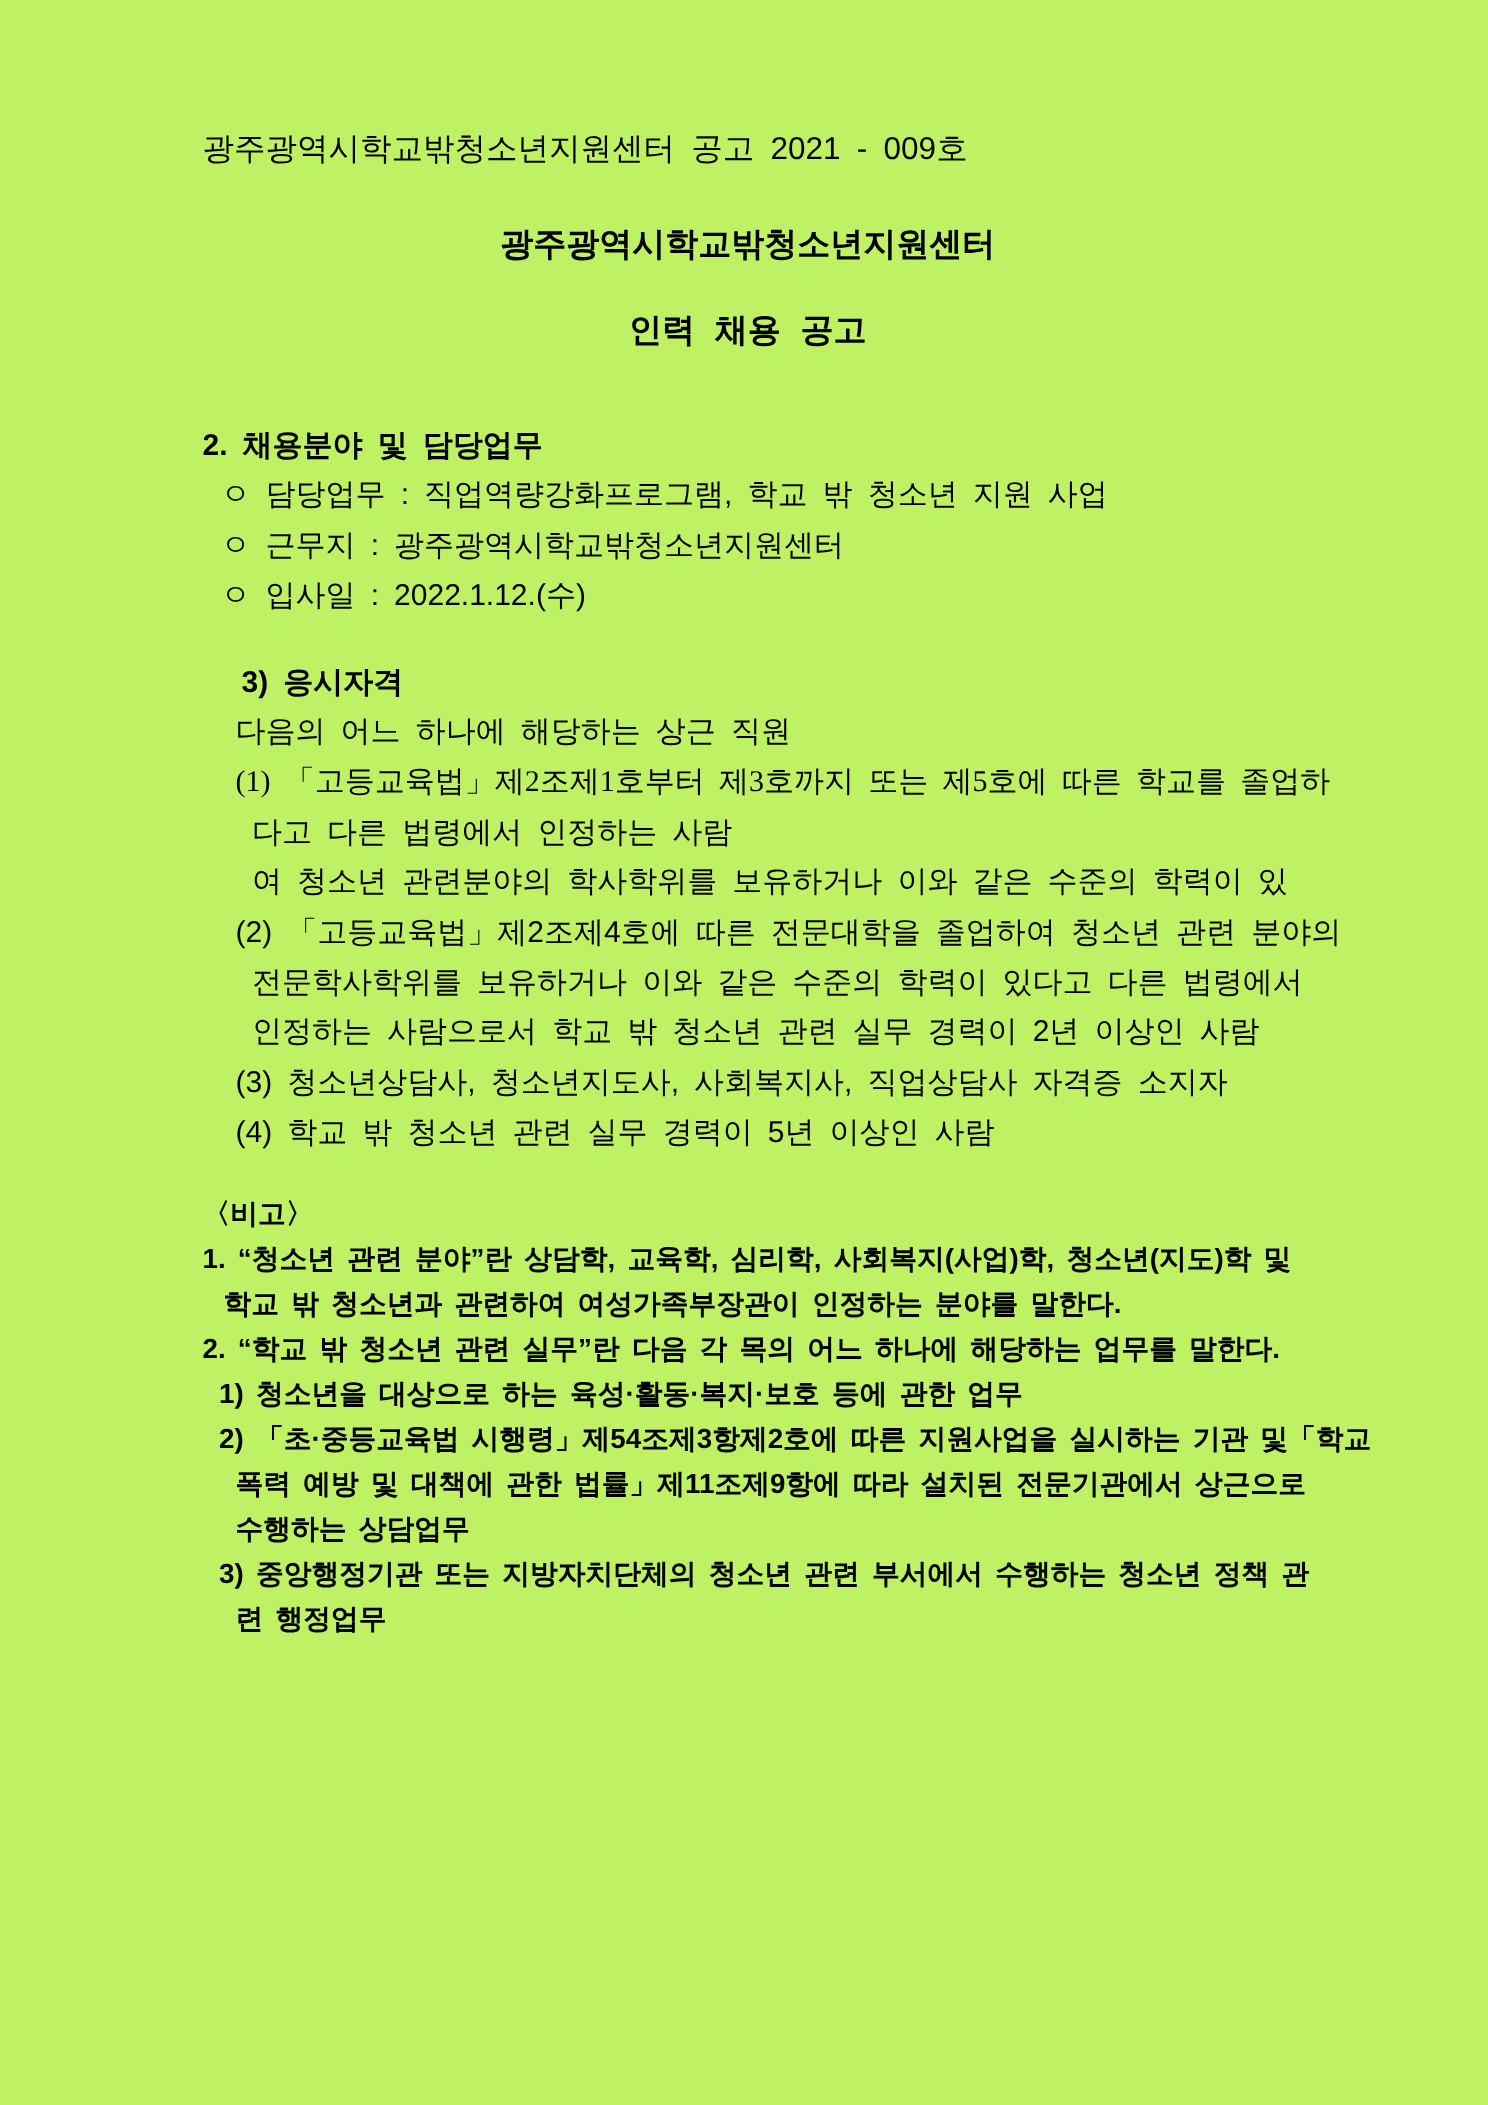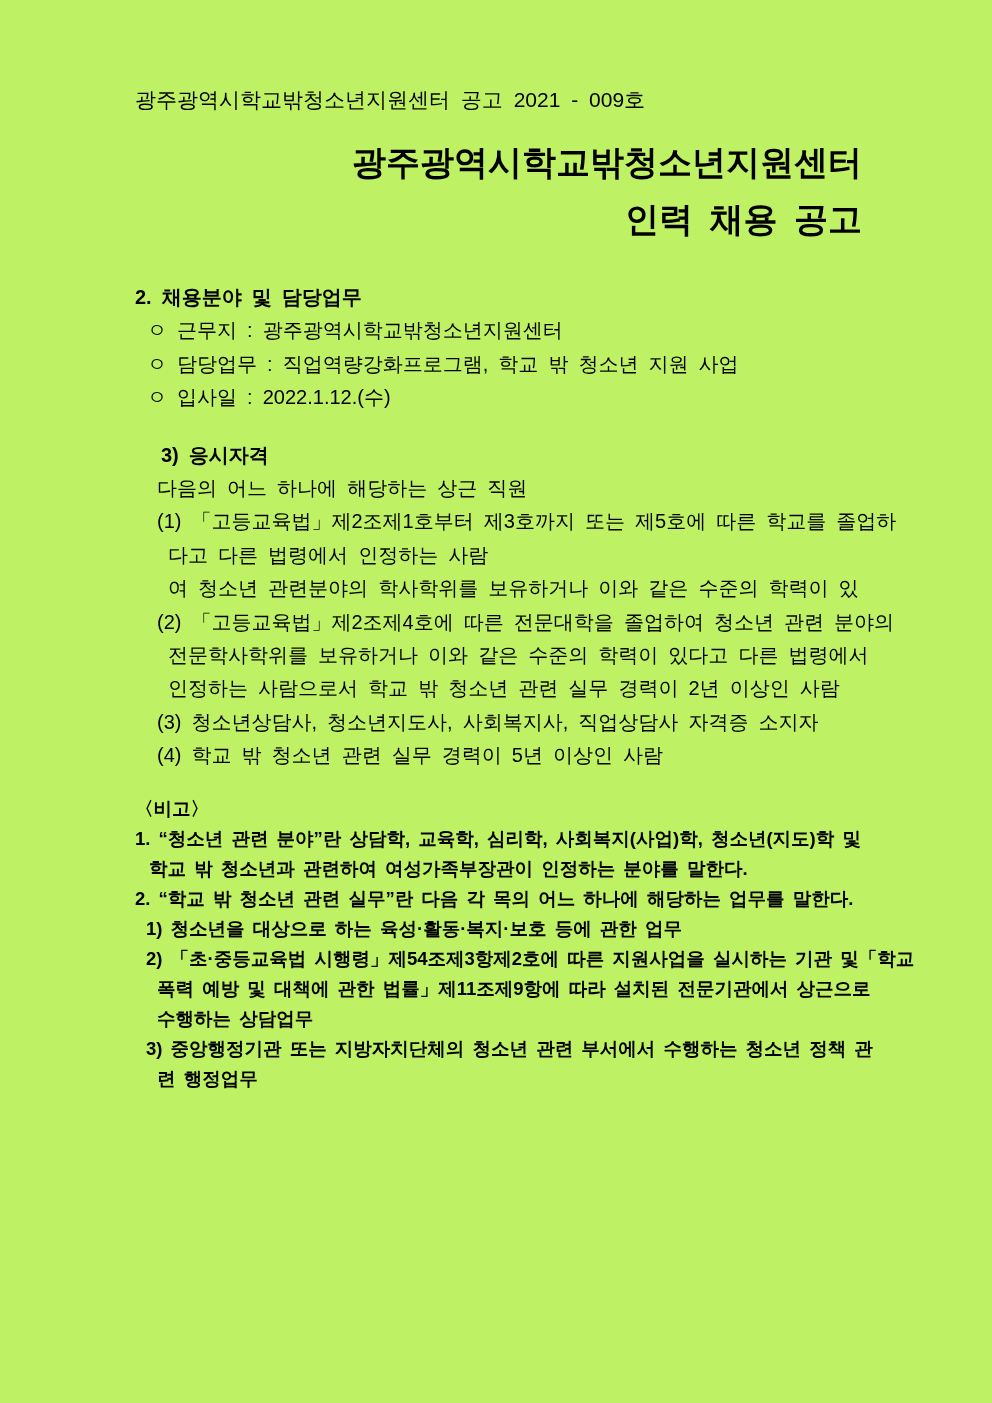--- a/index.html
+++ b/index.html
@@ -23,24 +23,24 @@
     line-height: 28px;
     word-spacing: 5px;
     margin-bottom: 20px;
     white-space: nowrap;
   }
   .titles {
     margin-bottom: 32px;
   }
   .title {
     margin: 0;
-    font-size: 34px;
+    font-size: 22px;
     line-height: 57px;
     font-weight: bold;
-    text-align: right;
+    text-align: center;
     word-spacing: 7px;
     white-space: nowrap;
   }
   .block .line {
     white-space: nowrap;
   }
   .block.body .line {
     font-size: 20px;
     line-height: 33.4px;
     word-spacing: 4.5px;
@@ -64,36 +64,36 @@
   <div class="titles">
     <h1 class="title">광주광역시학교밖청소년지원센터</h1>
     <h1 class="title">인력 채용 공고</h1>
   </div>
 
   <div id="doc-body">
       <div class="block body gap-blank">
         <div class="line" style="padding-left: 0px;"><span class="b">2. 채용분야 및 담당업무</span></div>
       </div>
       <div class="block body">
-        <div class="line" style="padding-left: 12px;"><span>ㅇ 근무지 : 광주광역시학교밖청소년지원센터</span></div>
+        <div class="line" style="padding-left: 12px;"><span>ㅇ 담당업무 : 직업역량강화프로그램, 학교 밖 청소년 지원 사업</span></div>
       </div>
       <div class="block body">
-        <div class="line" style="padding-left: 12px;"><span>ㅇ 담당업무 : 직업역량강화프로그램, 학교 밖 청소년 지원 사업</span></div>
+        <div class="line" style="padding-left: 12px;"><span>ㅇ 근무지 : 광주광역시학교밖청소년지원센터</span></div>
       </div>
       <div class="block body">
         <div class="line" style="padding-left: 12px;"><span>ㅇ 입사일 : 2022.1.12.(수)</span></div>
       </div>
       <div class="block body gap-section">
         <div class="line" style="padding-left: 0px;"><span class="b">3) 응시자격</span></div>
       </div>
       <div class="block body">
         <div class="line" style="padding-left: 22px;"><span>다음의 어느 하나에 해당하는 상근 직원</span></div>
       </div>
       <div class="block body">
-        <div class="line" style="padding-left: 22px;"><span>(1) 「고등교육법」제2조제1호부터 제3호까지 또는 제5호에 따른 학교를 졸업하</span></div>
+        <div class="line" style="padding-left: 22px; font-family: Liberation Serif, serif;"><span>(1) 「고등교육법」제2조제1호부터 제3호까지 또는 제5호에 따른 학교를 졸업하</span></div>
         <div class="line" style="padding-left: 33px;"><span>다고 다른 법령에서 인정하는 사람</span></div>
         <div class="line" style="padding-left: 33px;"><span>여 청소년 관련분야의 학사학위를 보유하거나 이와 같은 수준의 학력이 있</span></div>
       </div>
       <div class="block body">
         <div class="line" style="padding-left: 22px;"><span>(2) 「고등교육법」제2조제4호에 따른 전문대학을 졸업하여 청소년 관련 분야의</span></div>
         <div class="line" style="padding-left: 33px;"><span>전문학사학위를 보유하거나 이와 같은 수준의 학력이 있다고 다른 법령에서</span></div>
         <div class="line" style="padding-left: 33px;"><span>인정하는 사람으로서 학교 밖 청소년 관련 실무 경력이 2년 이상인 사람</span></div>
       </div>
       <div class="block body">
         <div class="line" style="padding-left: 22px;"><span>(3) 청소년상담사, 청소년지도사, 사회복지사, 직업상담사 자격증 소지자</span></div>

